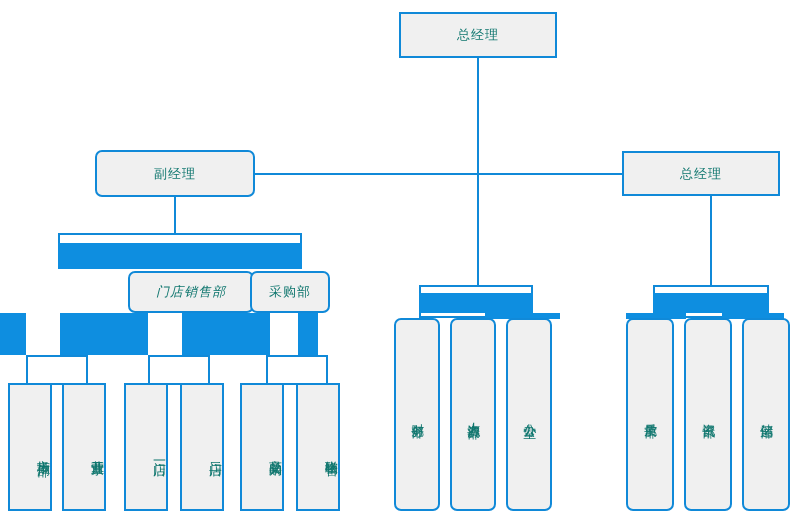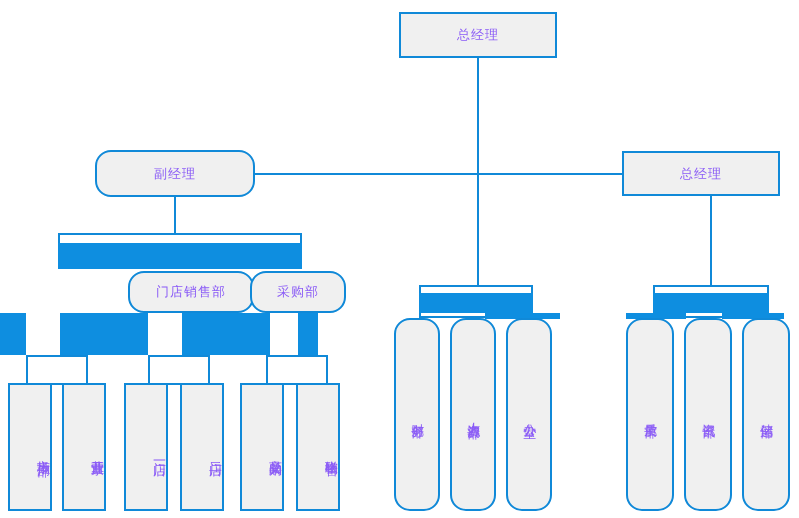--- a/index.html
+++ b/index.html
@@ -10,29 +10,29 @@
     overflow:hidden;
   }
   #chart{position:relative;width:799px;height:518px;}
 
   
   .node{
     position:absolute;
     box-sizing:border-box;
     background:#f0f0f0;
     border:2px solid #1089d8;
-    color:#8b5cf6;
+    color:#0f766e;
     display:flex;
     align-items:center;
     justify-content:center;
     font-size:13px;
     letter-spacing:1px;
     z-index:3;
   }
-  .node.rounded{border-radius:16px;}
+  .node.rounded{border-radius:7px;}
   .node.square{border-radius:0;}
 
   
   .node.vert{
     writing-mode:vertical-rl;
     text-orientation:upright;
     align-items:flex-start;
     justify-content:center;
     padding-top:10px;
     line-height:1.12;
@@ -80,24 +80,24 @@
 
   <div class="node square" style="left:622px;top:151px;width:158px;height:45px;">
     <span>总经理</span>
   </div>
 
   <div class="line-v" style="left:174px;top:197px;height:38px;"></div>
 
   <div class="bracket" style="left:58px;top:233px;width:244px;height:36px;"></div>
   <div class="band" style="left:58px;top:243px;width:244px;height:26px;"></div>
 
-  <div class="node rounded" style="left:128px;top:271px;width:126px;height:42px;">
+  <div class="node rounded" style="left:128px;top:271px;width:126px;height:42px;font-style:italic;">
     <span>门店销售部</span>
   </div>
-  <div class="node rounded" style="left:250px;top:271px;width:96px;height:42px;">
+  <div class="node rounded" style="left:250px;top:271px;width:80px;height:42px;">
     <span>采购部</span>
   </div>
 
   <div class="band" style="left:0px;top:313px;width:26px;height:42px;"></div>
   <div class="band" style="left:60px;top:313px;width:88px;height:42px;"></div>
   <div class="band" style="left:182px;top:313px;width:88px;height:42px;"></div>
   <div class="band" style="left:298px;top:313px;width:20px;height:42px;"></div>
 
   <div class="bracket" style="left:26px;top:355px;width:62px;height:30px;"></div>
   <div class="bracket" style="left:148px;top:355px;width:62px;height:30px;"></div>

